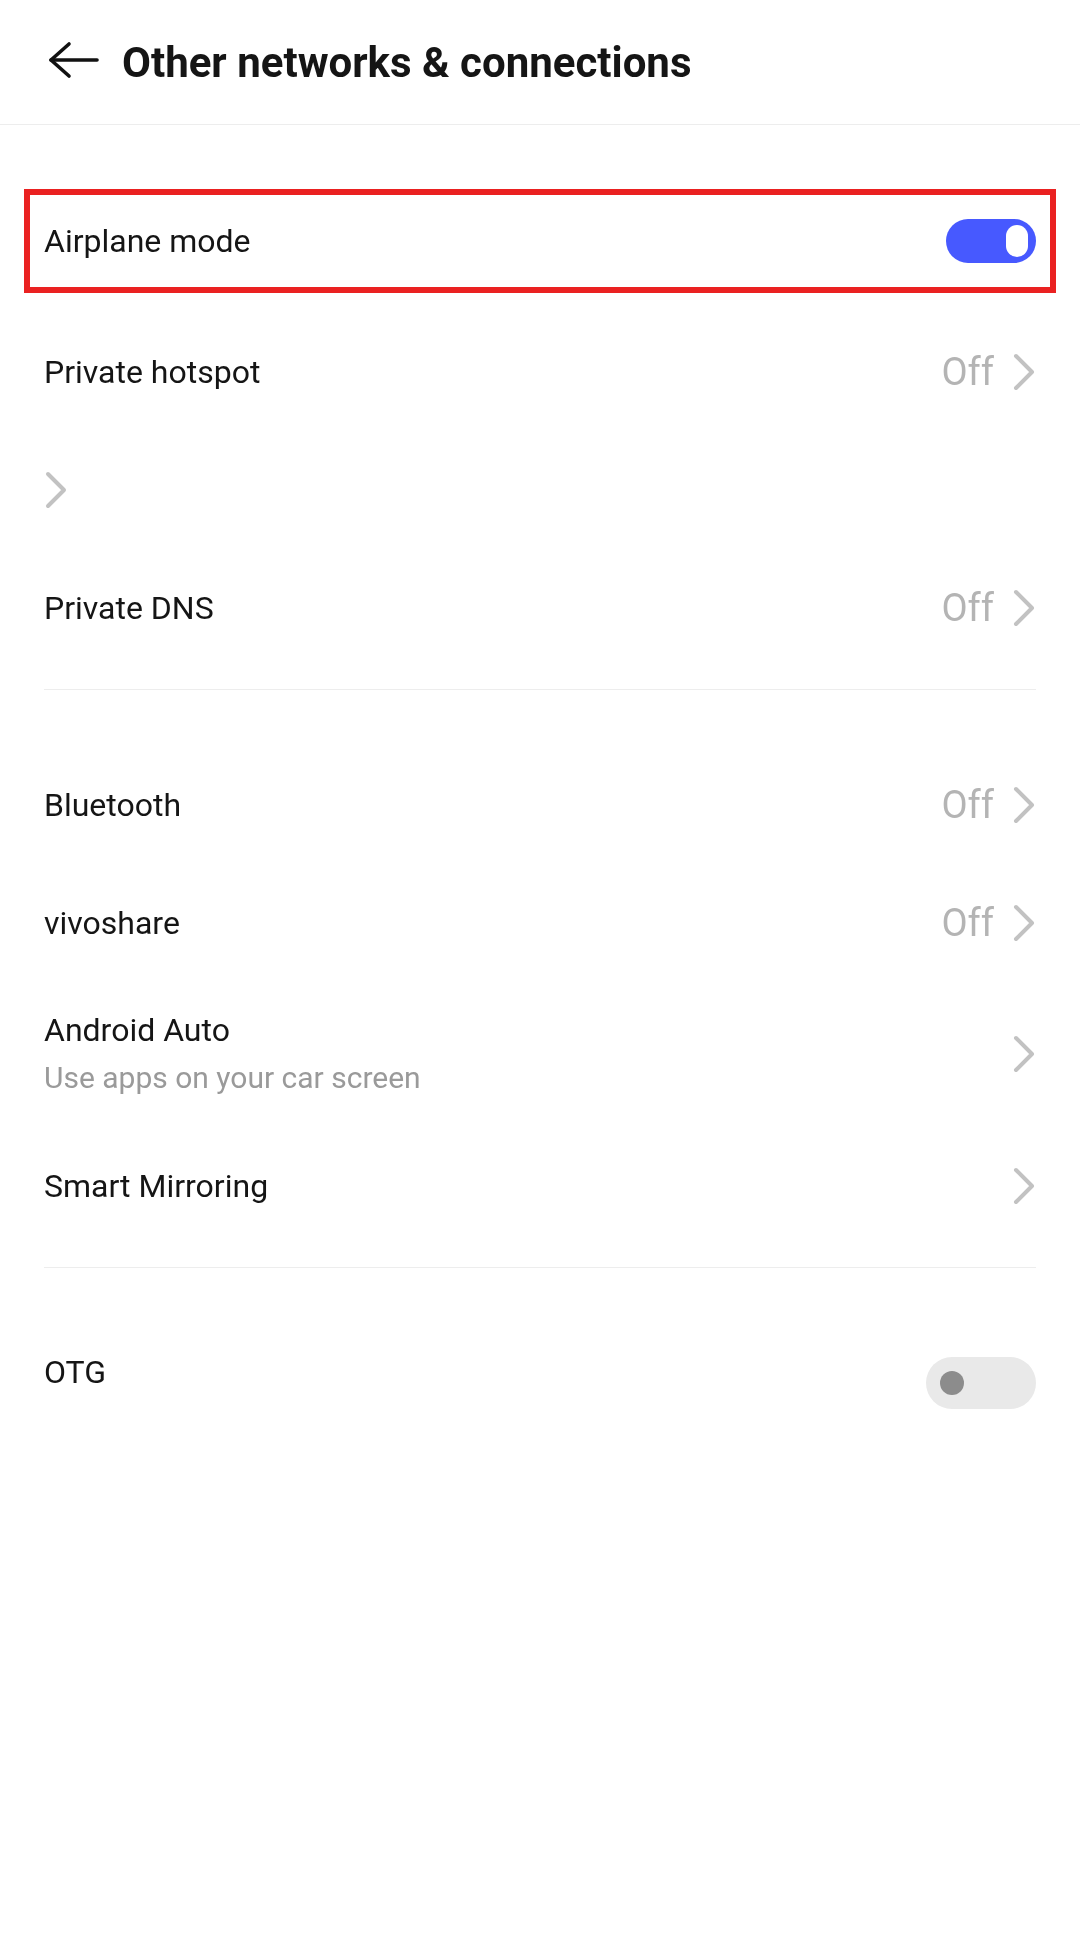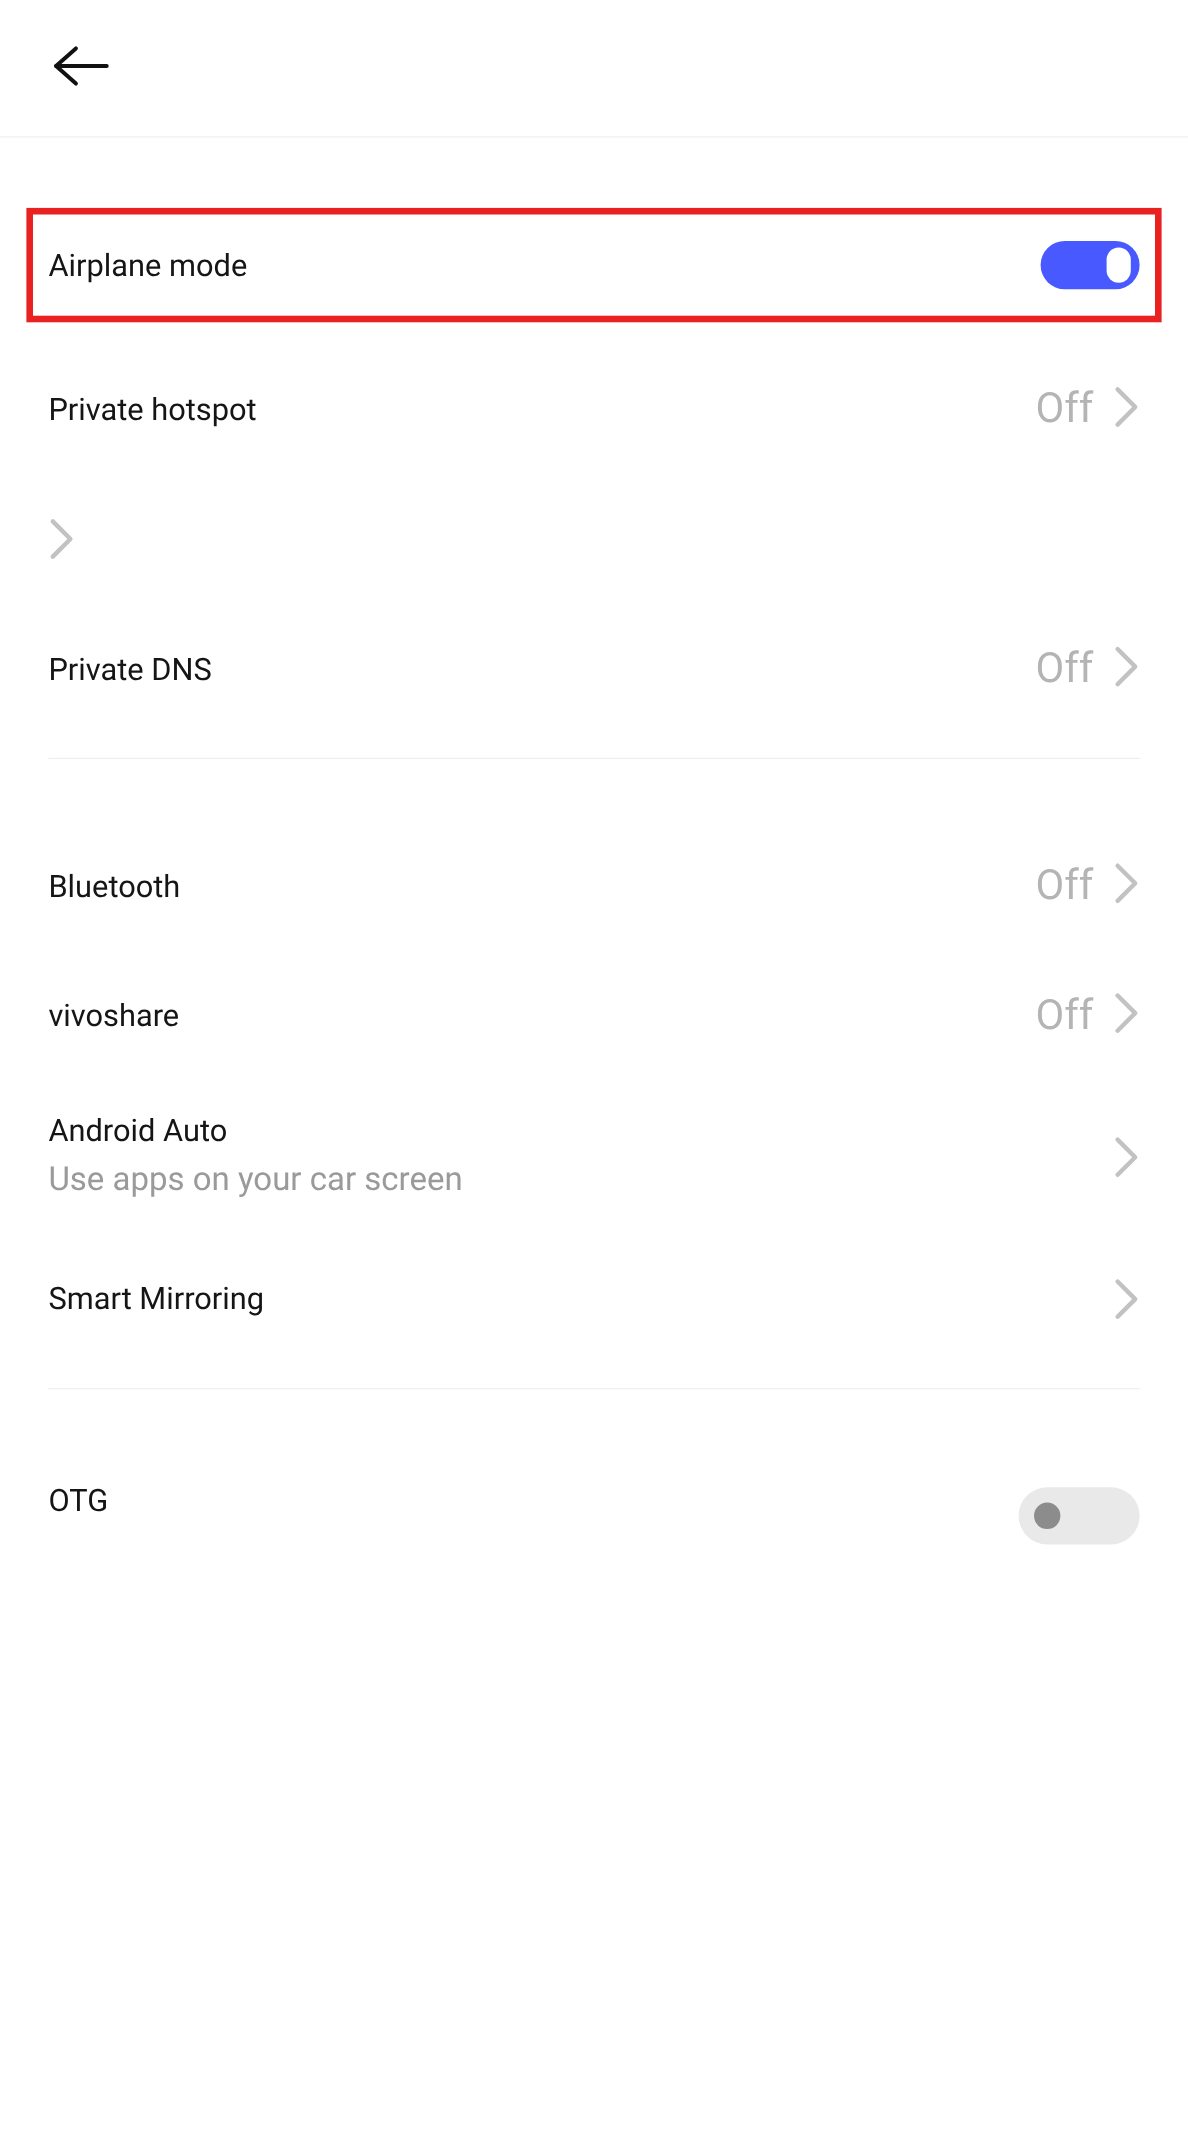--- a/index.html
+++ b/index.html
@@ -30,23 +30,23 @@
     font-size:42px;font-weight:700;color:var(--text-dark);
   }
   .content{padding:64px 44px 0 44px;}
   .row{
     display:flex;align-items:center;justify-content:space-between;
     min-height:118px;
     padding:28px 0;
   }
   .row.with-sub{align-items:flex-start;flex-direction:row;}
   .row .label-block{display:flex;flex-direction:column;flex:1;min-width:0;}
-  .row .label{font-size:28px;color:var(--text-dark);line-height:1.25;}
+  .row .label{font-size:32px;color:var(--text-dark);line-height:1.25;}
   .row .sublabel{font-size:30px;color:var(--text-muted);margin-top:8px;line-height:1.35;max-width:640px;}
-  .row .right{display:flex;gap:18px;}
+  .row .right{display:flex;align-items:center;gap:18px;}
   .value{font-size:38px;color:var(--text-subtle);}
   .chevron svg{width:24px;height:40px;display:block;}
   .divider{height:1px;background:var(--divider);margin:22px 0 56px 0;}
   
   .highlight-box{
     border:6px solid var(--highlight);
     padding:18px 14px;
     margin:0 -20px 20px -20px;
   }
   .highlight-box .row{min-height:auto;padding:6px 0;}
@@ -68,20 +68,21 @@
 
 <div class="header">
   <div class="back-btn">
     <span>
       <svg viewBox="0 0 54 40" fill="none" stroke="#111" stroke-width="3.6" stroke-linecap="round" stroke-linejoin="round">
         <line x1="4" y1="20" x2="50" y2="20"></line>
         <polyline points="22,4 4,20 22,36"></polyline>
       </svg>
     </span>
   </div>
+  <div class="title">Other networks &amp; connections</div>
 </div>
 
 <div class="content">
 
   <div class="highlight-box">
     <div class="row">
       <div class="label-block">
         <span class="label">Airplane mode</span>
       </div>
       <div class="right">

